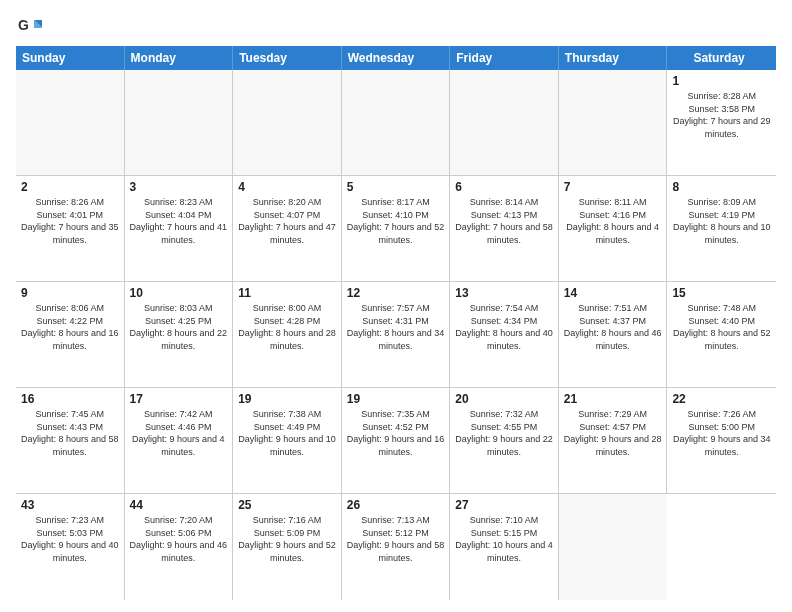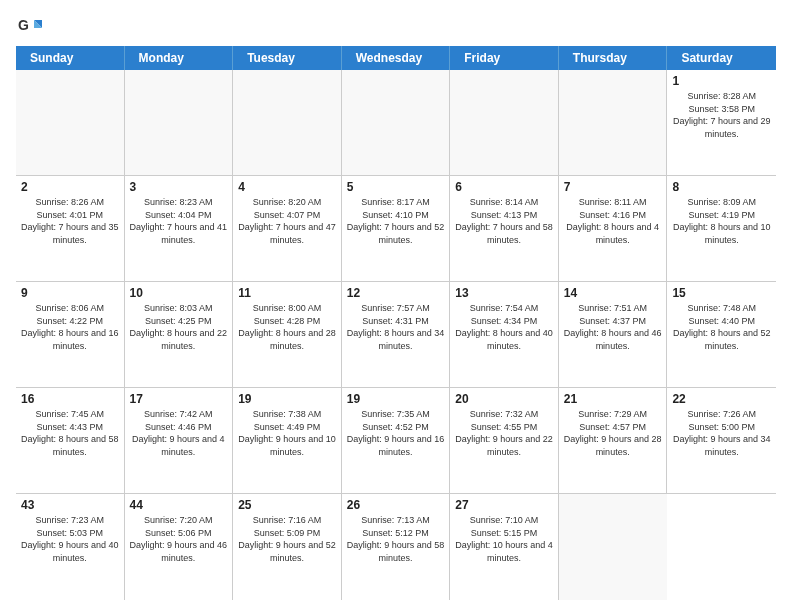--- a/index.html
+++ b/index.html
@@ -67,24 +67,24 @@
     }
     .day-headers {
       display: grid;
       grid-template-columns: repeat(7, 1fr);
       background: #2b7fce;
     }
     .day-header {
       color: #fff;
       font-size: 12px;
       font-weight: bold;
-      padding: 5px 14px;
+      padding: 5px 6px;
       border-right: 1px solid #5a9fd4;
     }
-    .day-header:last-child { border-right: none; }
+    .day-header:last-child { border-right: none; margin-left: 20px; }
     .cal-grid {
       flex: 1;
       display: grid;
       grid-template-rows: repeat(5, 1fr);
     }
     .cal-row {
       display: grid;
       grid-template-columns: repeat(7, 1fr);
       border-bottom: 1px solid #ccc;
     }

